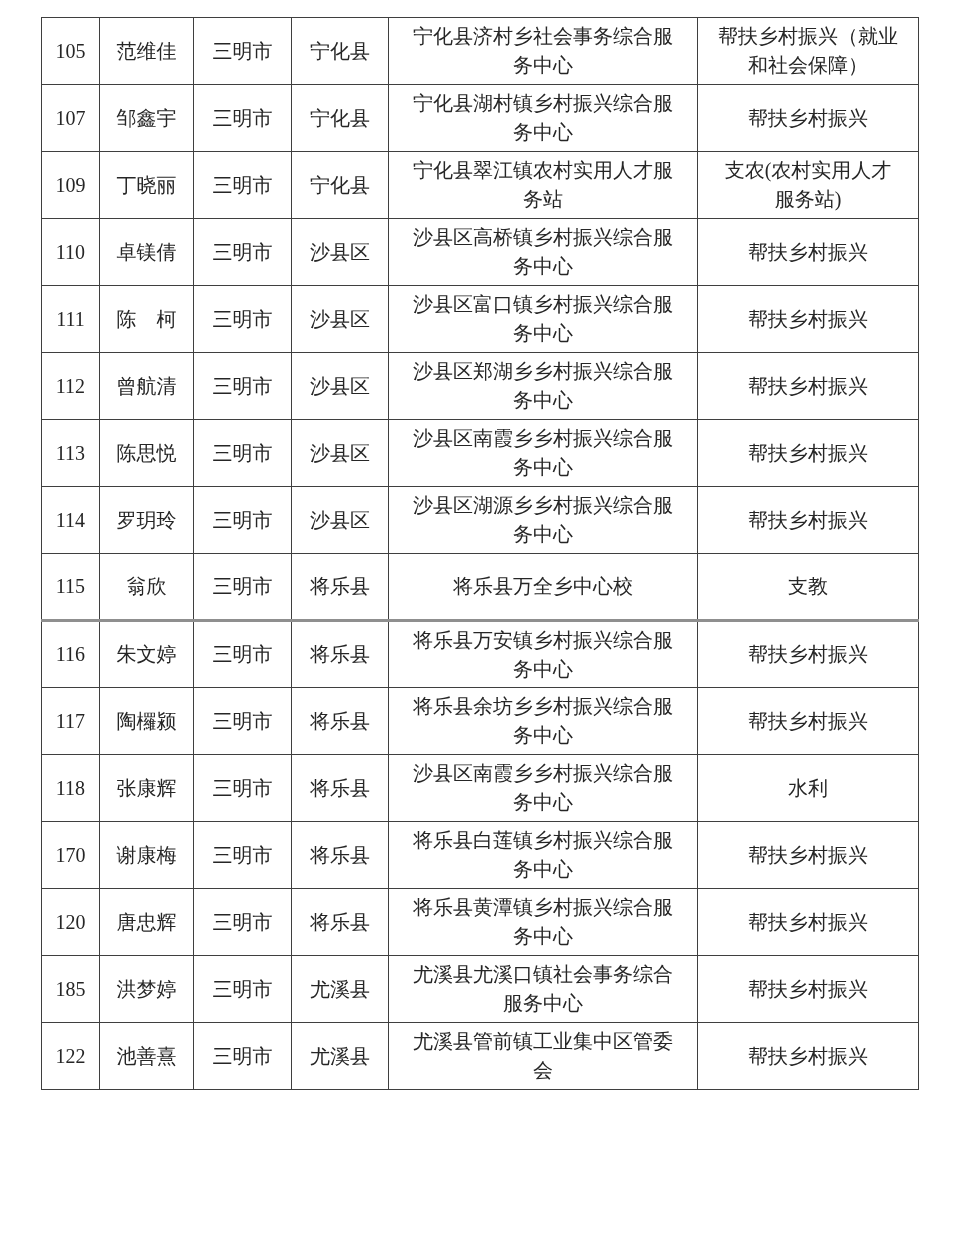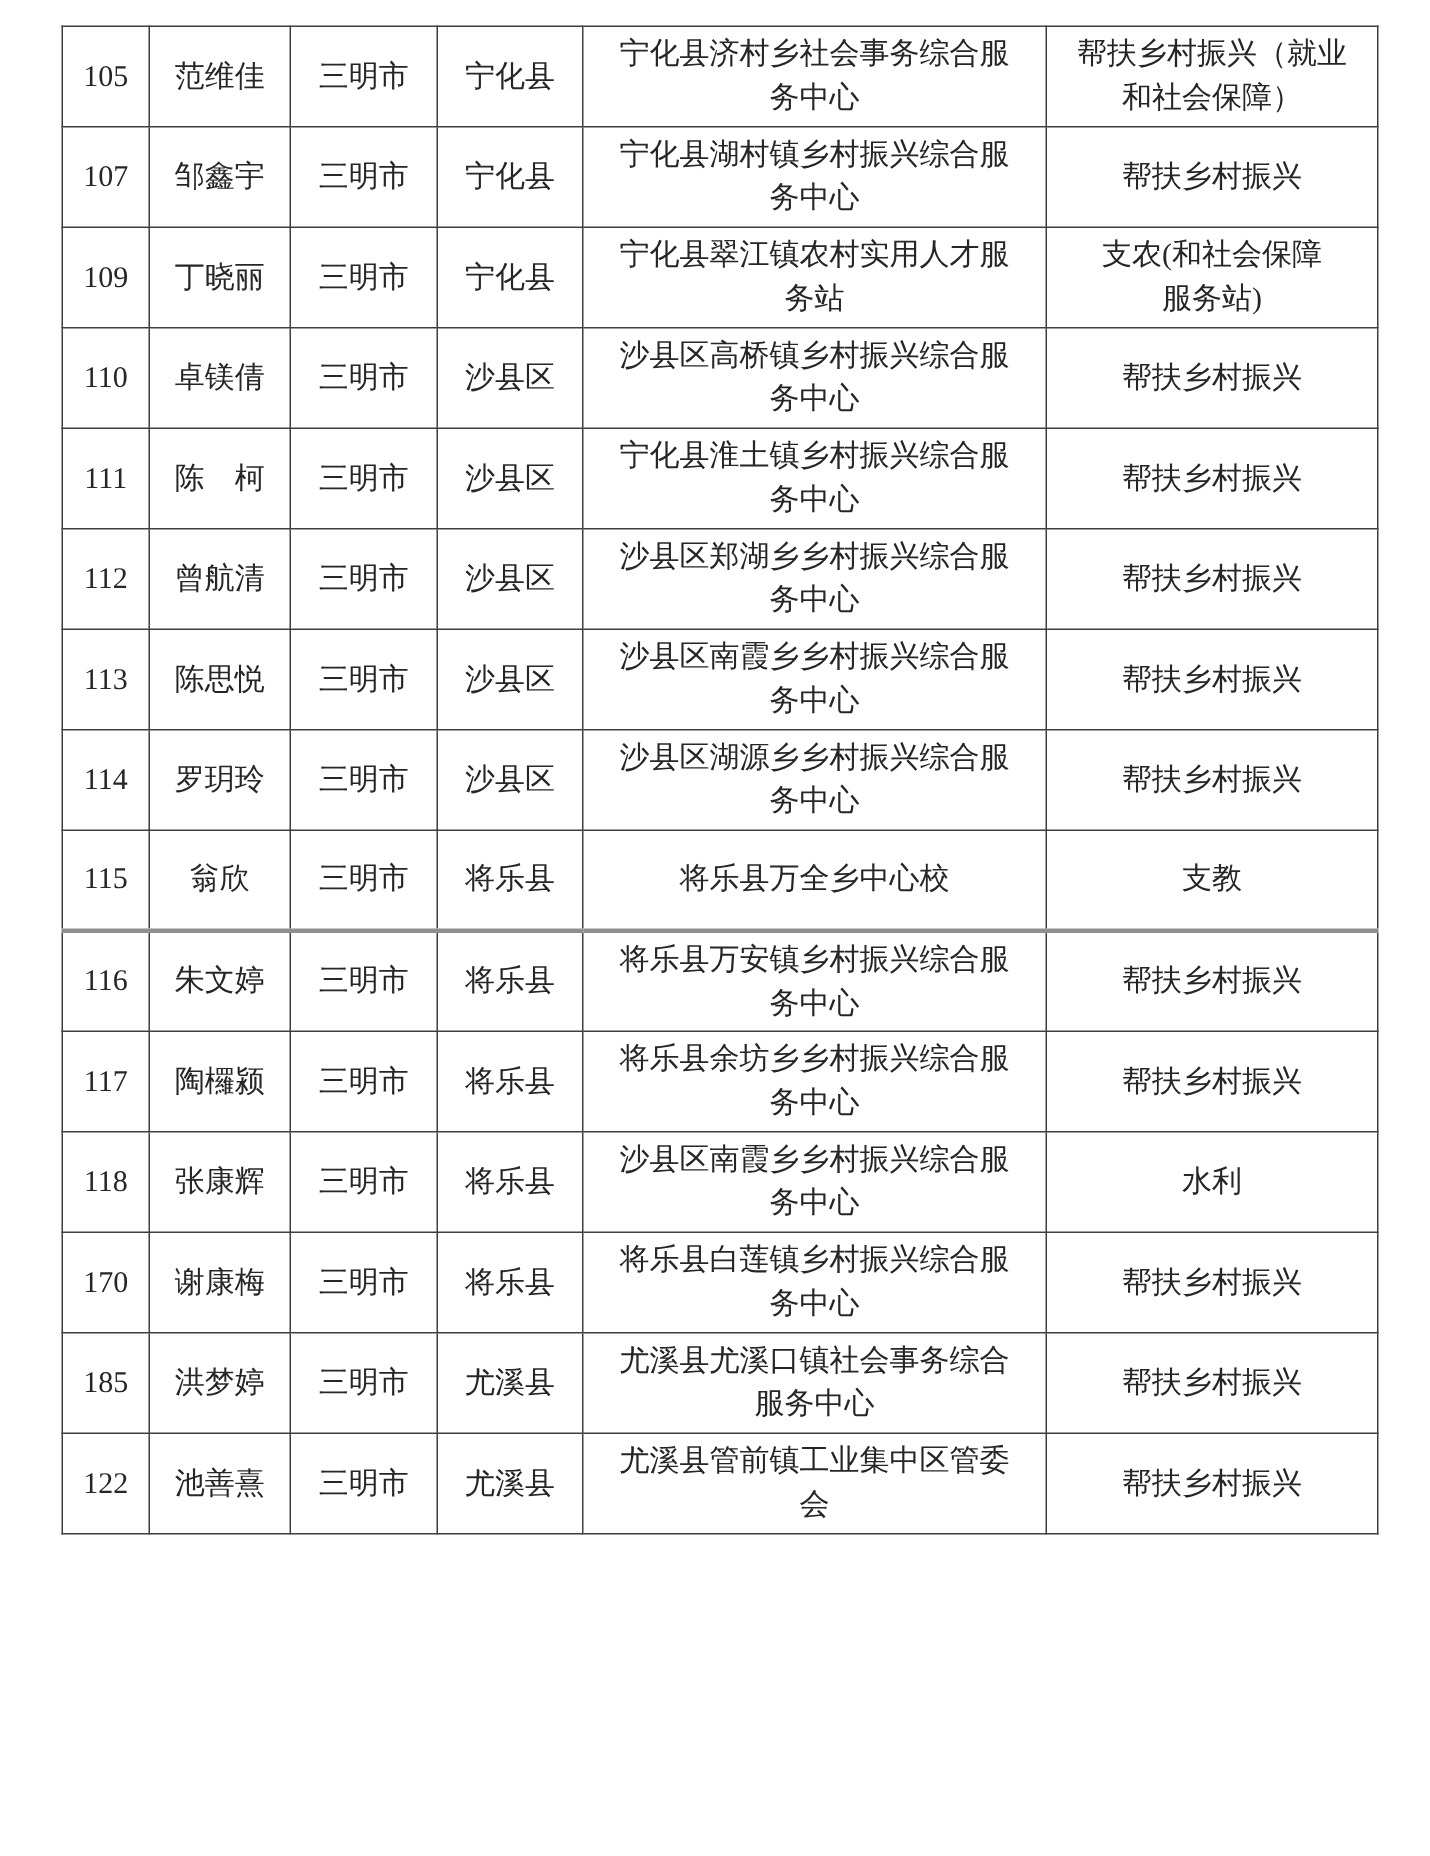--- a/index.html
+++ b/index.html
@@ -81,38 +81,38 @@
 务中心</td>
     <td>帮扶乡村振兴</td>
   </tr>
         <tr>
     <td>109</td>
     <td>丁晓丽</td>
     <td>三明市</td>
     <td>宁化县</td>
     <td>宁化县翠江镇农村实用人才服
 务站</td>
-    <td>支农(和社会保障
+    <td>支农(农村实用人才
 服务站)</td>
   </tr>
         <tr>
     <td>110</td>
     <td>卓镁倩</td>
     <td>三明市</td>
     <td>沙县区</td>
     <td>沙县区高桥镇乡村振兴综合服
 务中心</td>
     <td>帮扶乡村振兴</td>
   </tr>
         <tr>
     <td>111</td>
     <td>陈　柯</td>
     <td>三明市</td>
     <td>沙县区</td>
-    <td>宁化县淮土镇乡村振兴综合服
+    <td>沙县区富口镇乡村振兴综合服
 务中心</td>
     <td>帮扶乡村振兴</td>
   </tr>
         <tr>
     <td>112</td>
     <td>曾航清</td>
     <td>三明市</td>
     <td>沙县区</td>
     <td>沙县区郑湖乡乡村振兴综合服
 务中心</td>
@@ -170,20 +170,29 @@
     <td>沙县区南霞乡乡村振兴综合服
 务中心</td>
     <td>水利</td>
   </tr>
         <tr>
     <td>170</td>
     <td>谢康梅</td>
     <td>三明市</td>
     <td>将乐县</td>
     <td>将乐县白莲镇乡村振兴综合服
+务中心</td>
+    <td>帮扶乡村振兴</td>
+  </tr>
+        <tr>
+    <td>120</td>
+    <td>唐忠辉</td>
+    <td>三明市</td>
+    <td>将乐县</td>
+    <td>将乐县黄潭镇乡村振兴综合服
 务中心</td>
     <td>帮扶乡村振兴</td>
   </tr>
         <tr>
     <td>185</td>
     <td>洪梦婷</td>
     <td>三明市</td>
     <td>尤溪县</td>
     <td>尤溪县尤溪口镇社会事务综合
 服务中心</td>

